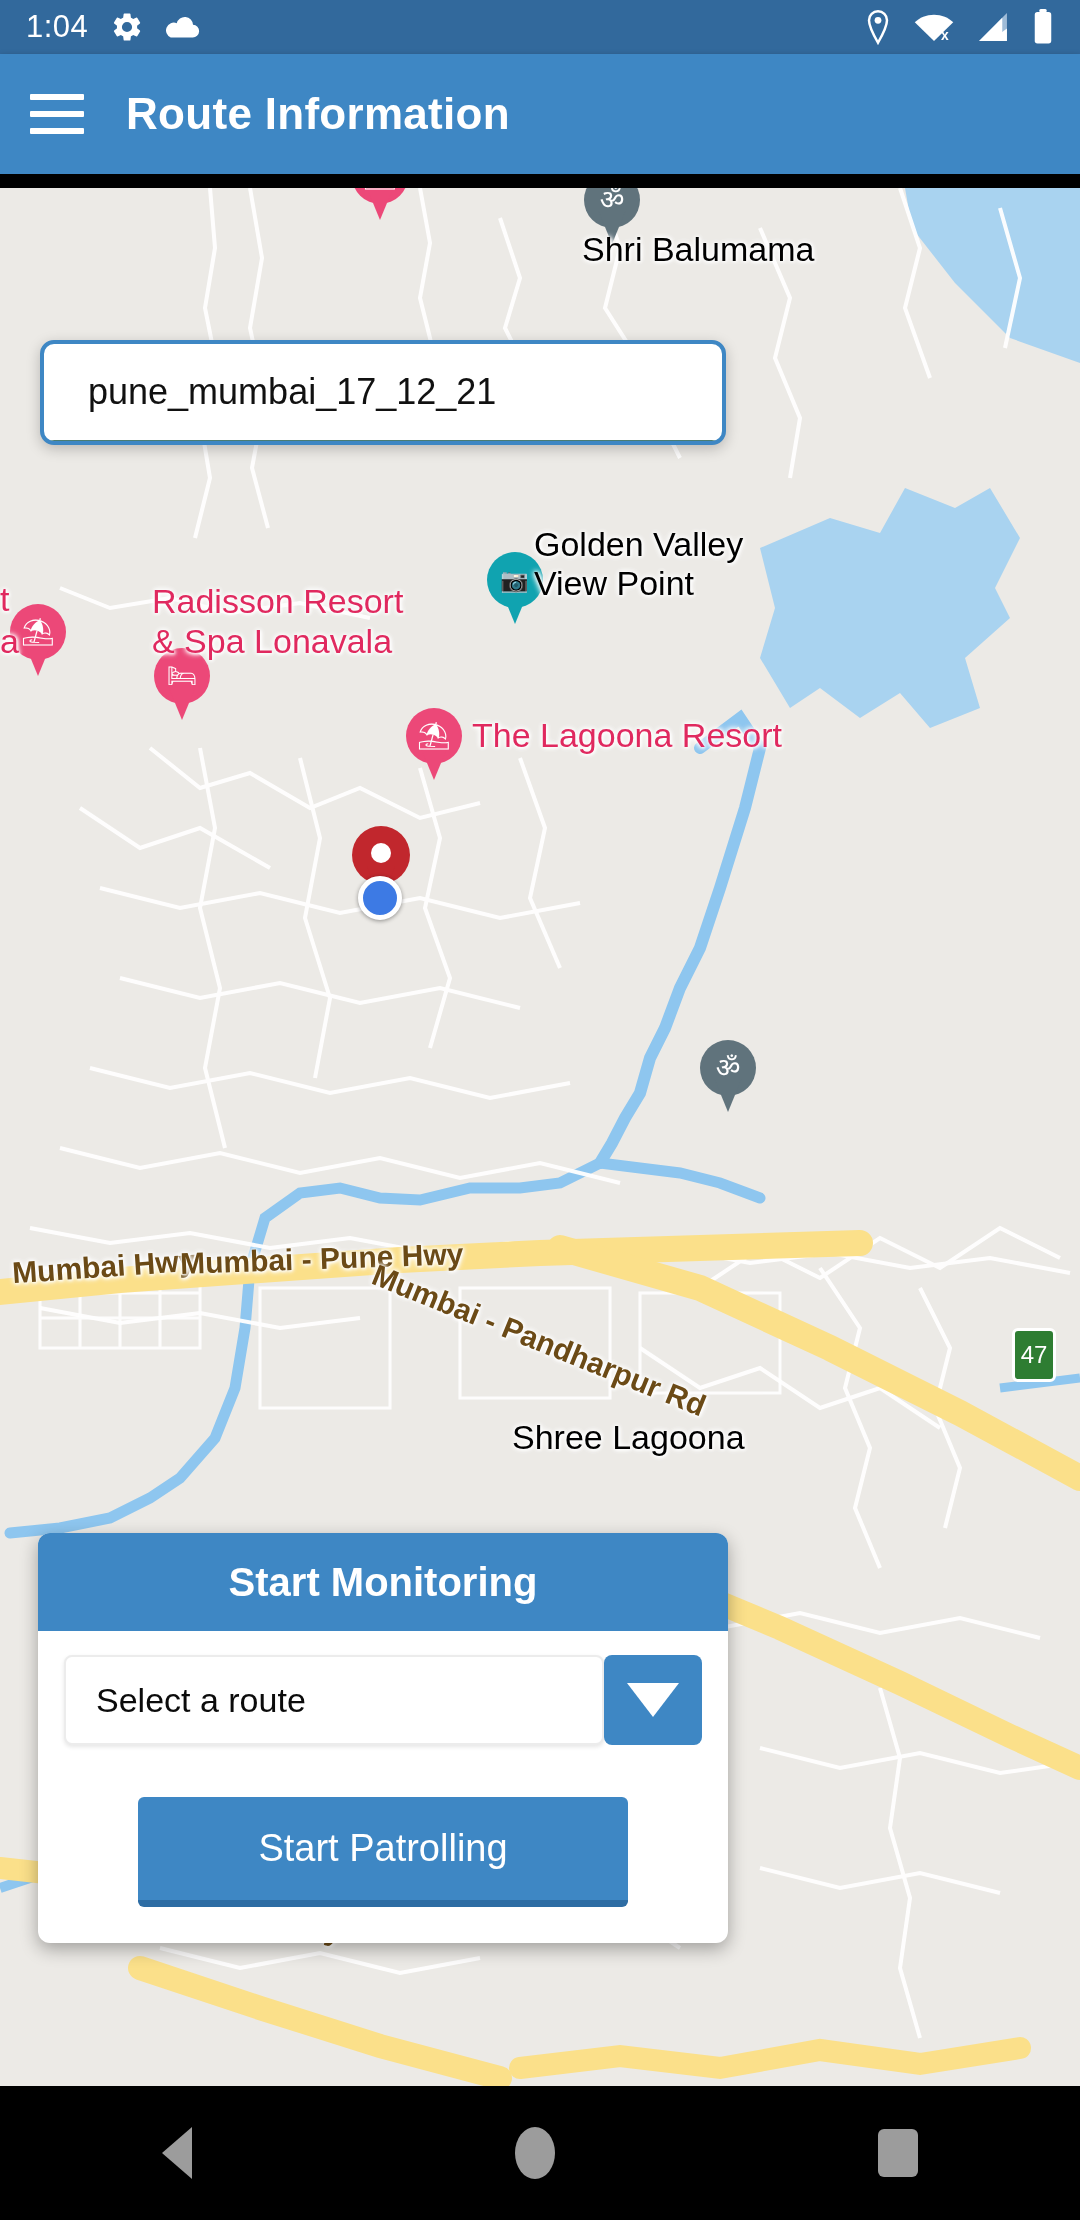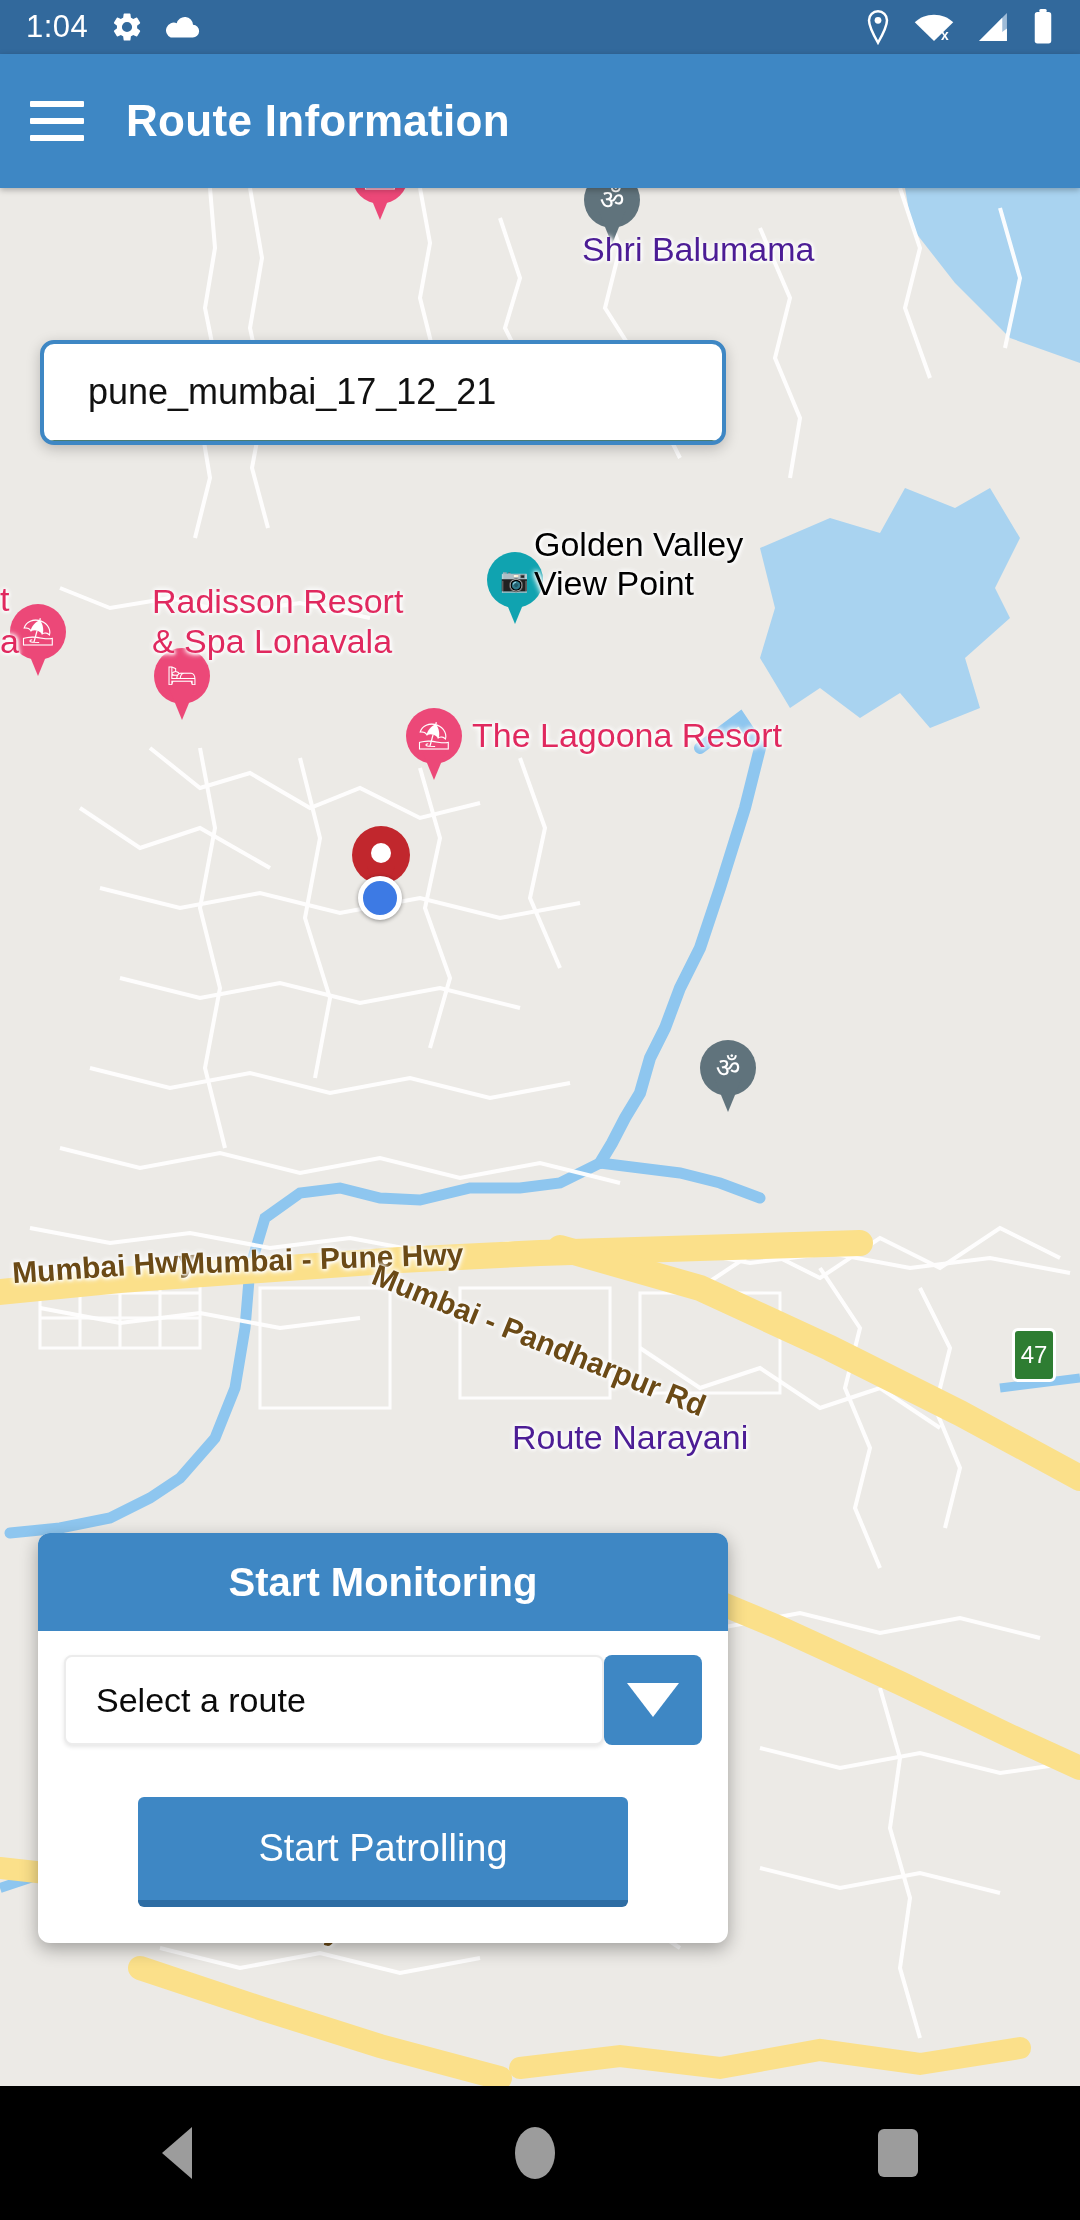--- a/index.html
+++ b/index.html
@@ -13,41 +13,41 @@
     position:absolute; left:0; top:0; width:1080px; height:54px;
     background:#32699c; display:flex; align-items:center; padding:0 26px;
   }
   .sb-time{ color:#fff; font-size:31px; letter-spacing:.5px; }
   .sb-left-icons{ display:flex; align-items:center; gap:20px; margin-left:22px; }
   .sb-right{ margin-left:auto; display:flex; align-items:center; gap:22px; }
   .sb-ico{ display:block; }
 
   
   .appbar{
-    position:absolute; left:0; top:54px; width:1080px; height:134px;
+    position:absolute; left:0; top:54px; width:1080px; height:120px;
     background:#3e87c4; display:flex; align-items:center; padding-left:26px;
     box-shadow:0 2px 6px rgba(0,0,0,.28); z-index:5;
   }
   .hamburger{ width:62px; height:52px; display:flex; flex-direction:column;
     justify-content:space-between; padding:6px 4px; cursor:pointer; }
   .hamburger i{ display:block; height:6px; background:#fff; border-radius:1px; }
   .appbar-title{ color:#fff; font-size:44px; font-weight:bold; margin-left:38px; letter-spacing:.3px; }
 
   
   .map{
     position:absolute; left:0; top:188px; width:1080px; height:1898px;
     background:#eceae6; overflow:hidden;
   }
   .map svg{ position:absolute; left:0; top:0; }
 
   .maplabel{ position:absolute; white-space:pre; font-size:30px;
     text-shadow:0 0 6px #fff,0 0 6px #fff,0 0 4px #fff,1px 1px 3px #fff; }
   .lbl-poi-pink{ color:#e0295f; }
   .lbl-poi-teal{ color:#000000; }
-  .lbl-grey{ color:#4c1d95; }
+  .lbl-grey{ color:#000000; }
   .lbl-road{ color:#6b4a16; font-size:30px; }
 
   
   .pin{ position:absolute; width:56px; height:74px; }
   .pin .head{ position:absolute; left:0; top:0; width:56px; height:56px;
     border-radius:50% 50% 50% 50%; }
   .pin .tail{ position:absolute; left:14px; top:38px; width:28px; height:34px;
     clip-path:polygon(0 0,100% 0,50% 100%); }
   .pin .gl{ position:absolute; left:0; top:6px; width:56px; text-align:center;
     color:#fff; font-size:27px; line-height:44px; }
@@ -283,21 +283,21 @@
     <div class="maplabel lbl-grey" style="left:582px; top:42px; font-size:34px;">Shri Balumama</div>
 
     <div class="maplabel lbl-poi-pink" style="left:152px; top:394px; font-size:34px;">Radisson Resort</div>
     <div class="maplabel lbl-poi-pink" style="left:152px; top:434px; font-size:34px;">&amp; Spa Lonavala</div>
 
     <div class="maplabel lbl-poi-teal" style="left:534px; top:337px; font-size:34px;">Golden Valley</div>
     <div class="maplabel lbl-poi-teal" style="left:534px; top:376px; font-size:34px;">View Point</div>
 
     <div class="maplabel lbl-poi-pink" style="left:472px; top:528px; font-size:34px;">The Lagoona Resort</div>
 
-    <div class="maplabel lbl-grey" style="left:512px; top:1230px; font-size:34px;">Route Narayani</div>
+    <div class="maplabel lbl-grey" style="left:512px; top:1230px; font-size:34px;">Shree Lagoona</div>
 
     <div class="maplabel lbl-poi-pink" style="left:0px; top:392px; font-size:34px;">t</div>
     <div class="maplabel lbl-poi-pink" style="left:0px; top:434px; font-size:34px;">a</div>
 
     <div class="maplabel lbl-road" style="left:12px; top:1062px; transform:rotate(-4deg); font-weight:600;">Mumbai Hwy</div>
     <div class="maplabel lbl-road" style="left:180px; top:1054px; transform:rotate(-2deg); font-weight:600;">Mumbai - Pune Hwy</div>
     <div class="maplabel lbl-road" style="left:380px; top:1070px; transform:rotate(22deg); transform-origin:left top; font-weight:600;">Mumbai - Pandharpur Rd</div>
     <div class="maplabel lbl-road" style="left:176px; top:1680px; transform:rotate(16deg); transform-origin:left top; font-weight:600;">i - Pune Hwy</div>
   </div>
 

